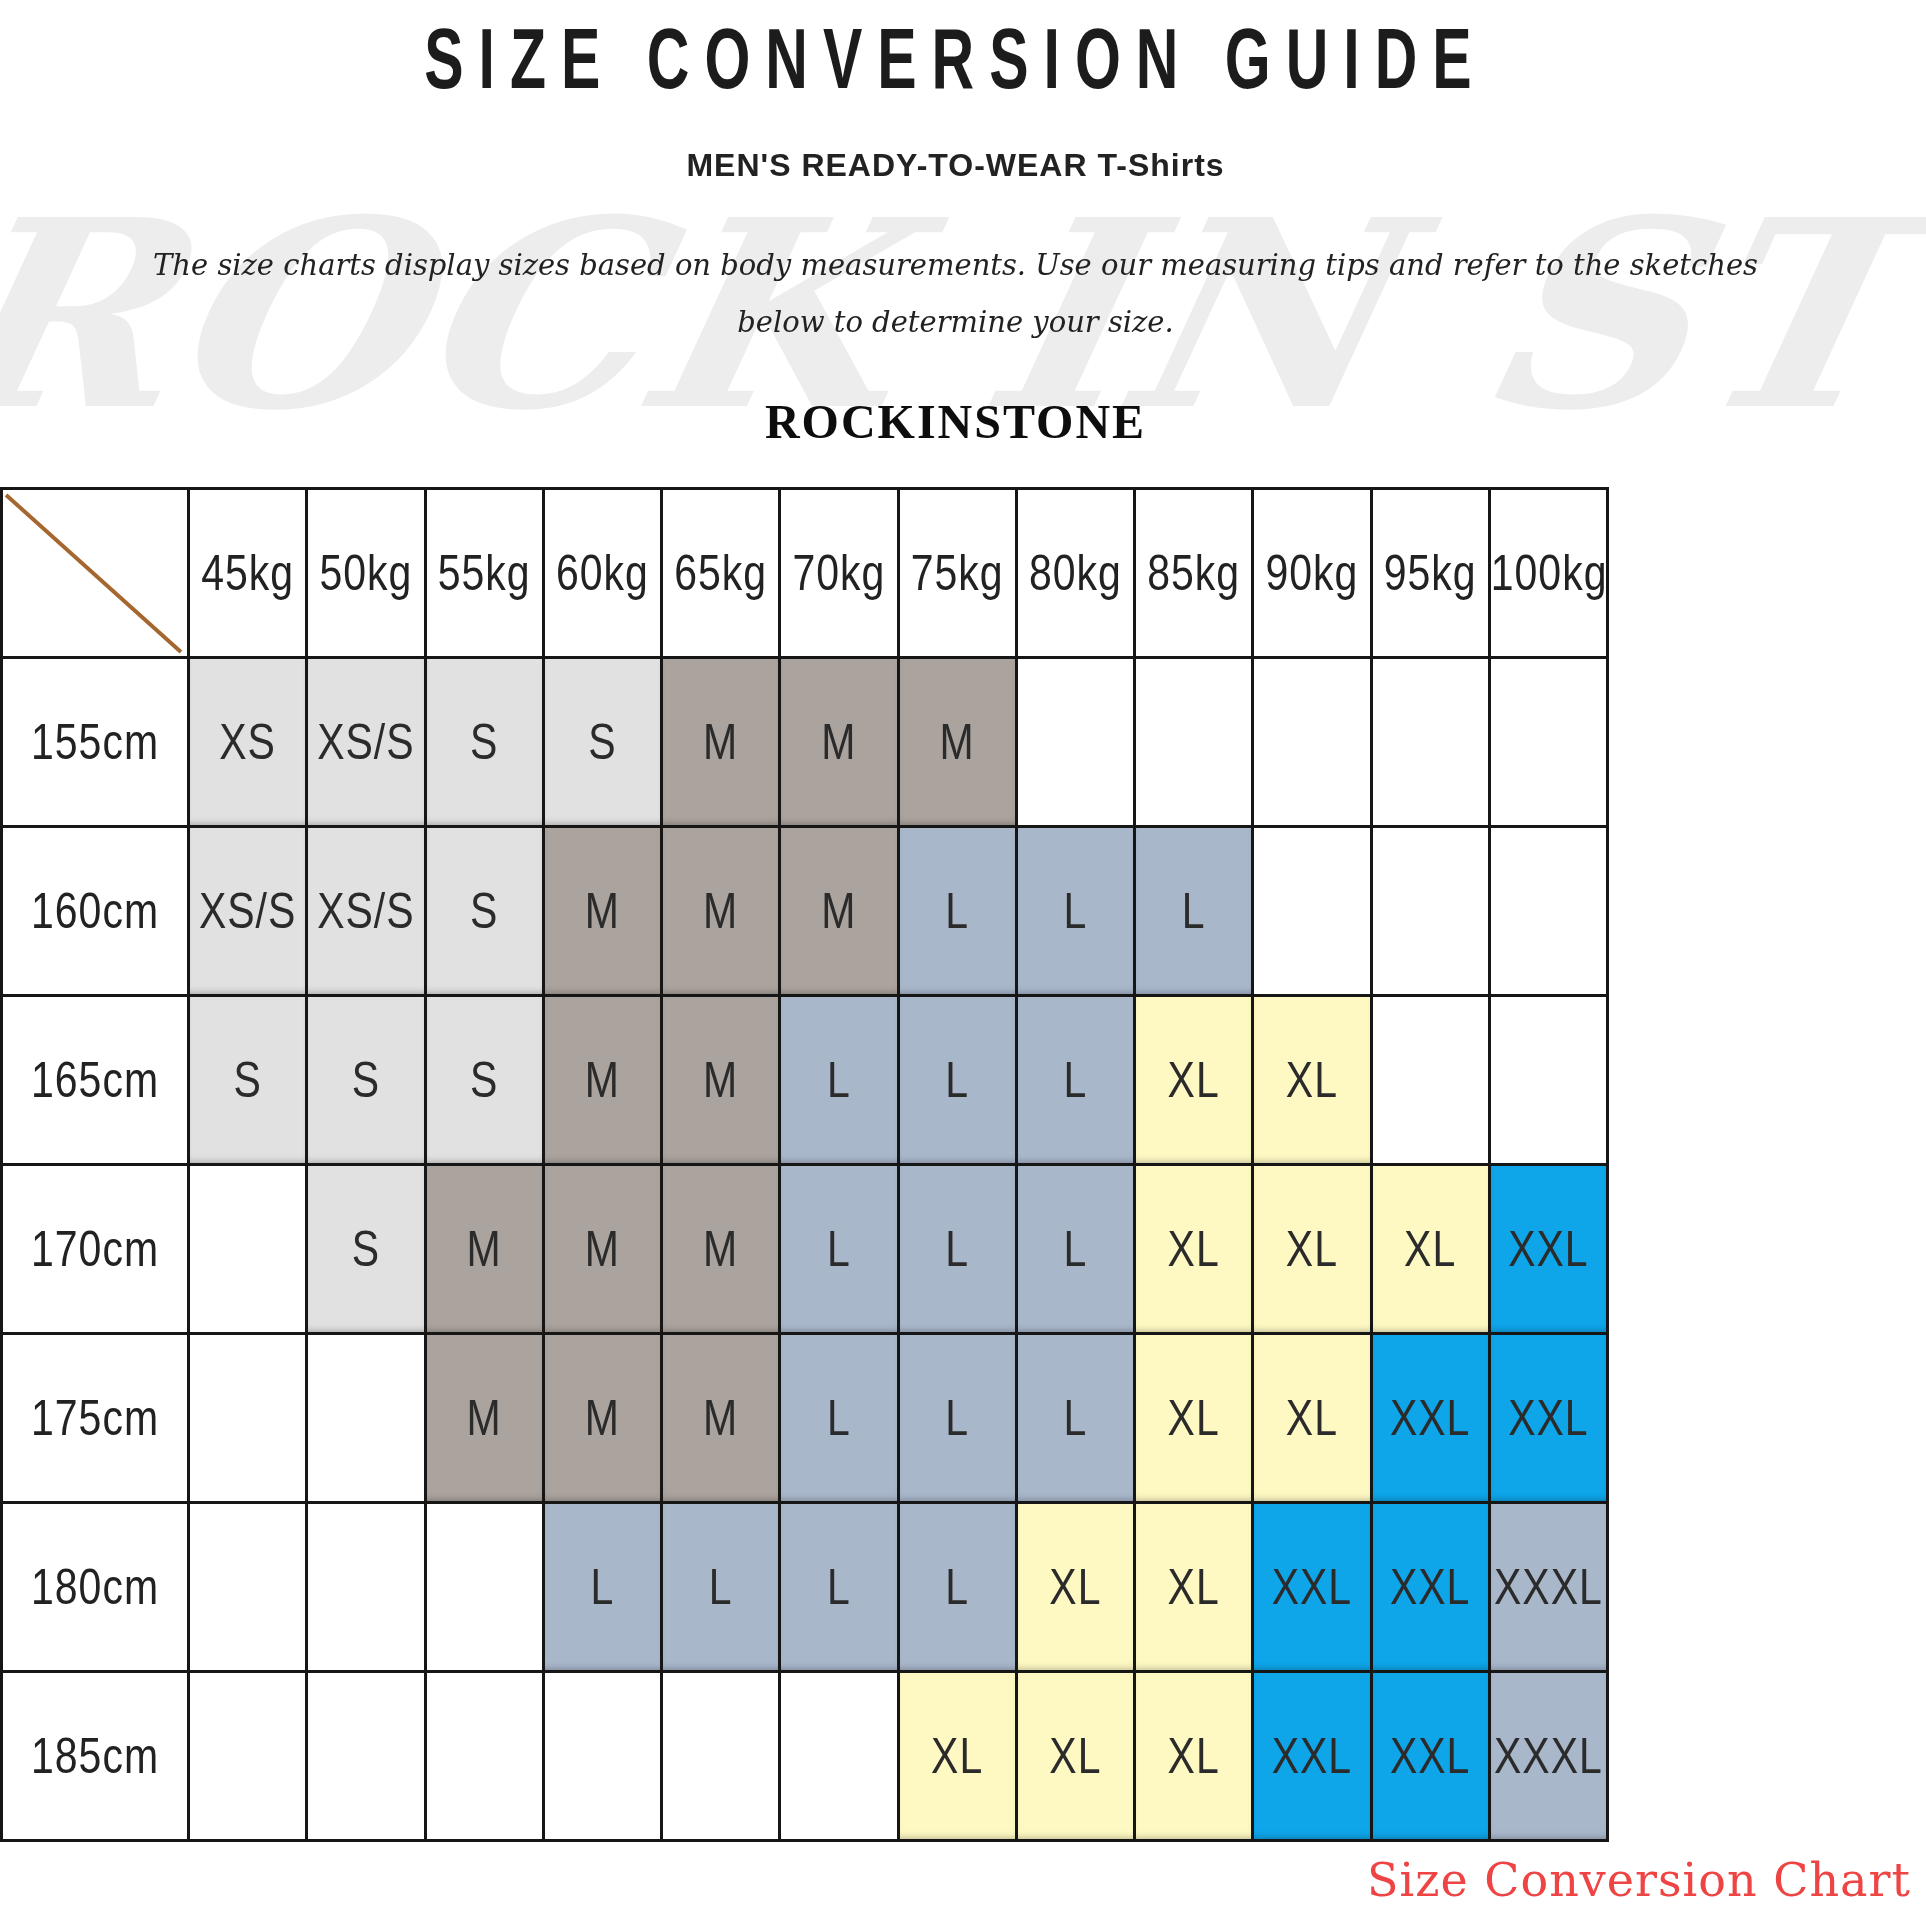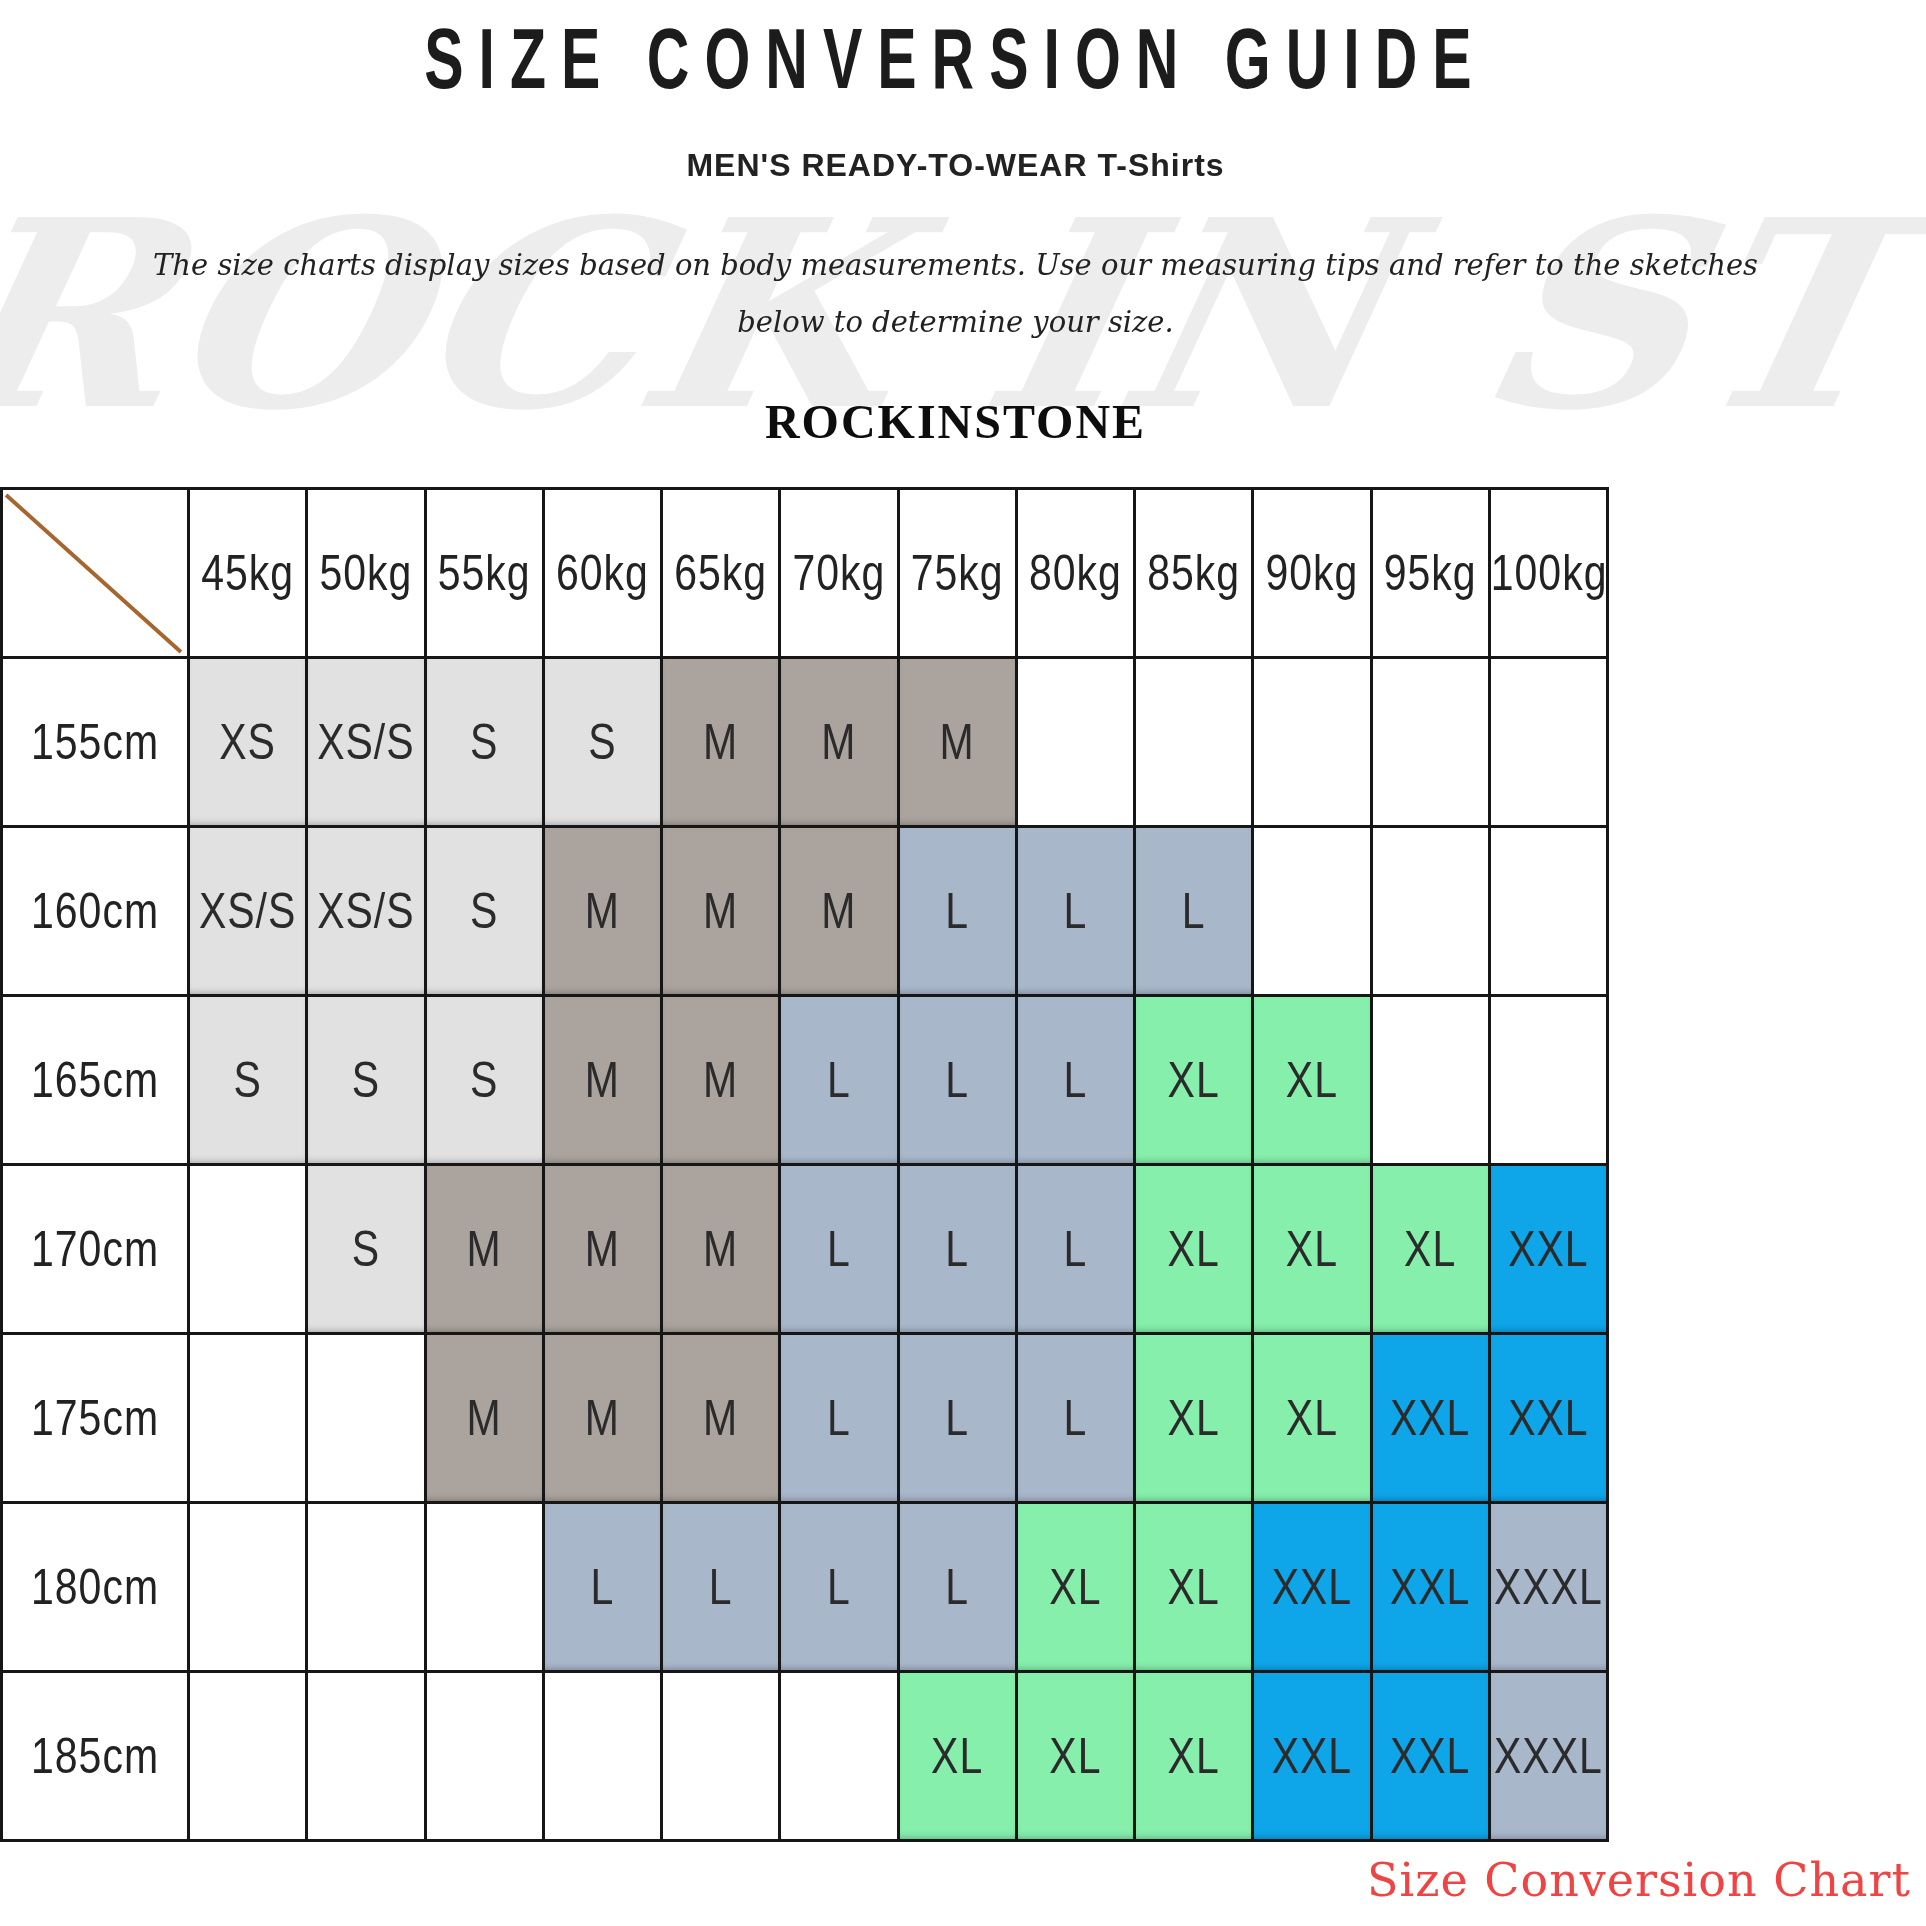--- a/index.html
+++ b/index.html
@@ -71,21 +71,21 @@
     font-size:41px;
     color:#2b2b2b;
     letter-spacing:1px;
   }
   th .cond{color:#222;}
   .corner svg{display:block;}
   
   .c-light   {background:#e1e1e1;}
   .c-warm    {background:#aba39d;}
   .c-blue    {background:#a9b7cb;}
-  .c-darkwarm{background:#86efac;}
+  .c-darkwarm{background:#fef9c3;}
   .c-pale    {background:#0ea5e9;}
   td.fill{box-shadow:inset 0 -6px 7px -5px rgba(0,0,0,0.28);}
   
   .caption{
     position:absolute;
     top:1853px;right:16px;
     font-family:"DejaVu Serif",serif;
     font-size:46px;
     color:#ef4444;
     z-index:2;

